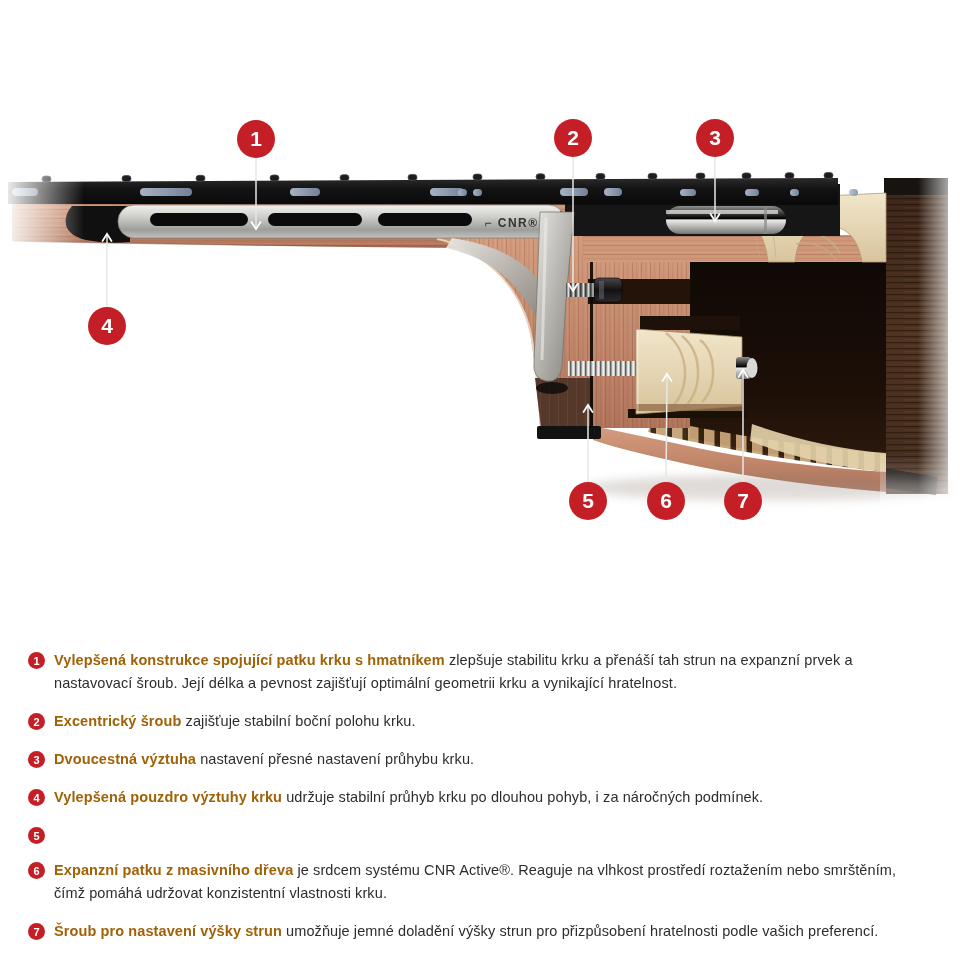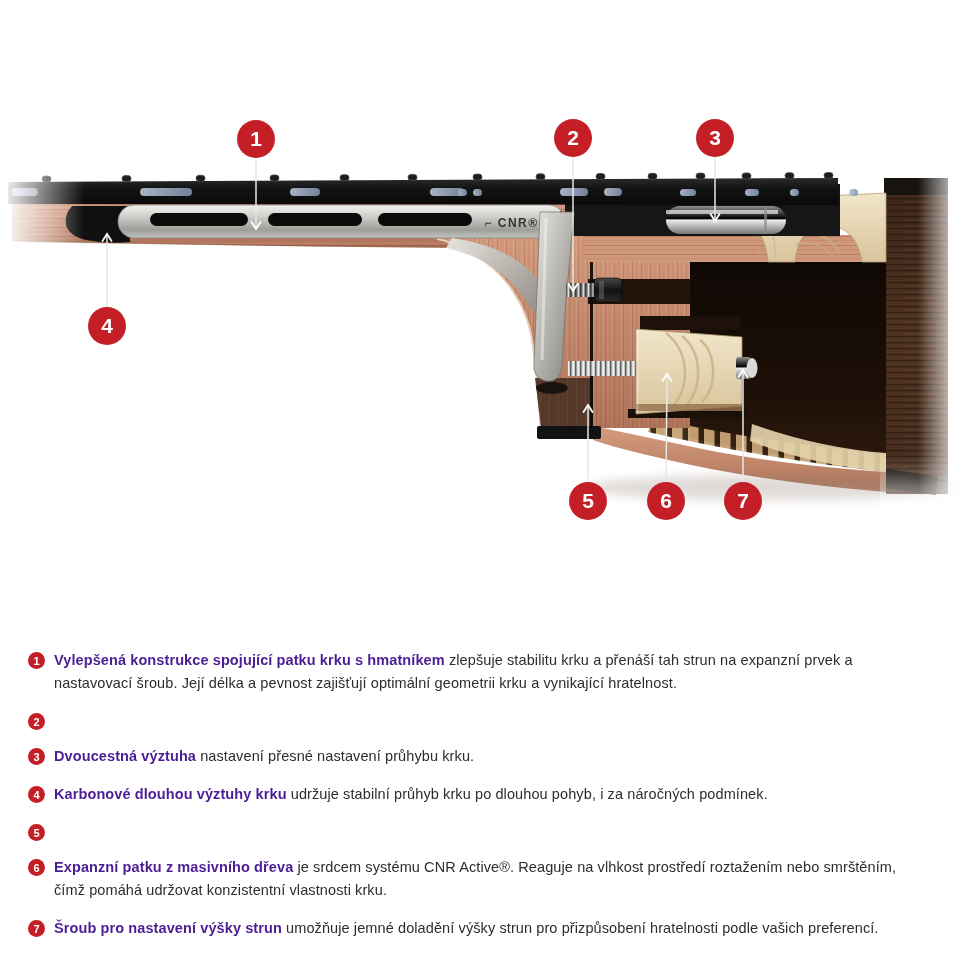--- a/index.html
+++ b/index.html
@@ -10,21 +10,21 @@
   .callout-badge{position:absolute;width:38px;height:38px;border-radius:50%;
     background:#c41f26;color:#fff;font-weight:bold;font-size:21px;
     display:flex;align-items:center;justify-content:center;user-select:none;}
   
   .legend{position:absolute;left:28px;top:649px;width:888px;}
   .legend-item{display:flex;align-items:flex-start;gap:9px;margin-bottom:15px;}
   .legend-badge{flex:0 0 auto;width:17px;height:17px;border-radius:50%;
     background:#c41f26;color:#fff;font-size:11px;font-weight:bold;
     display:flex;align-items:center;justify-content:center;margin-top:3px;}
   .legend-text{font-size:14.5px;line-height:23px;color:#2e2d2c;letter-spacing:.1px;}
-  .legend-text strong{font-weight:bold;color:#4c1d95;}
+  .legend-text strong{font-weight:bold;color:#a16207;}
   .stamp-text{font-size:12px;font-weight:bold;letter-spacing:1.5px;fill:#343430;}
 </style>
 </head>
 <body>
 
 <div class="stage">
 
   <svg class="illustration-svg" width="966" height="640" viewBox="0 0 966 640">
     <defs>
       <linearGradient id="plateGrad" x1="0" y1="0" x2="0" y2="1">
@@ -290,33 +290,36 @@
   <div class="legend" id="legend-list">
     <div class="legend-item">
       <div class="legend-badge" style="background: rgb(196, 31, 38);">1</div>
       <div class="legend-text">
         <strong>Vylepšená konstrukce spojující patku krku s hmatníkem</strong><span> zlepšuje stabilitu krku a přenáší tah strun na expanzní prvek a nastavovací šroub. Její délka a pevnost zajišťují optimální geometrii krku a vynikající hratelnost.</span>
       </div>
     </div>
 
     <div class="legend-item">
       <div class="legend-badge" style="background: rgb(196, 31, 38);">2</div>
+      <div class="legend-text">
+        <strong>Excentrický šroub</strong><span> zajišťuje stabilní boční polohu krku.</span>
+      </div>
     </div>
 
     <div class="legend-item">
       <div class="legend-badge" style="background: rgb(196, 31, 38);">3</div>
       <div class="legend-text">
         <strong>Dvoucestná výztuha</strong><span> nastavení přesné nastavení průhybu krku.</span>
       </div>
     </div>
 
     <div class="legend-item">
       <div class="legend-badge" style="background: rgb(196, 31, 38);">4</div>
       <div class="legend-text">
-        <strong>Karbonové dlouhou výztuhy krku</strong><span> udržuje stabilní průhyb krku po dlouhou pohyb, i za náročných podmínek.</span>
+        <strong>Vylepšená pouzdro výztuhy krku</strong><span> udržuje stabilní průhyb krku po dlouhou pohyb, i za náročných podmínek.</span>
       </div>
     </div>
 
     <div class="legend-item">
       <div class="legend-badge" style="background: rgb(196, 31, 38);">5</div>
     </div>
 
     <div class="legend-item">
       <div class="legend-badge" style="background: rgb(196, 31, 38);">6</div>
       <div class="legend-text">

